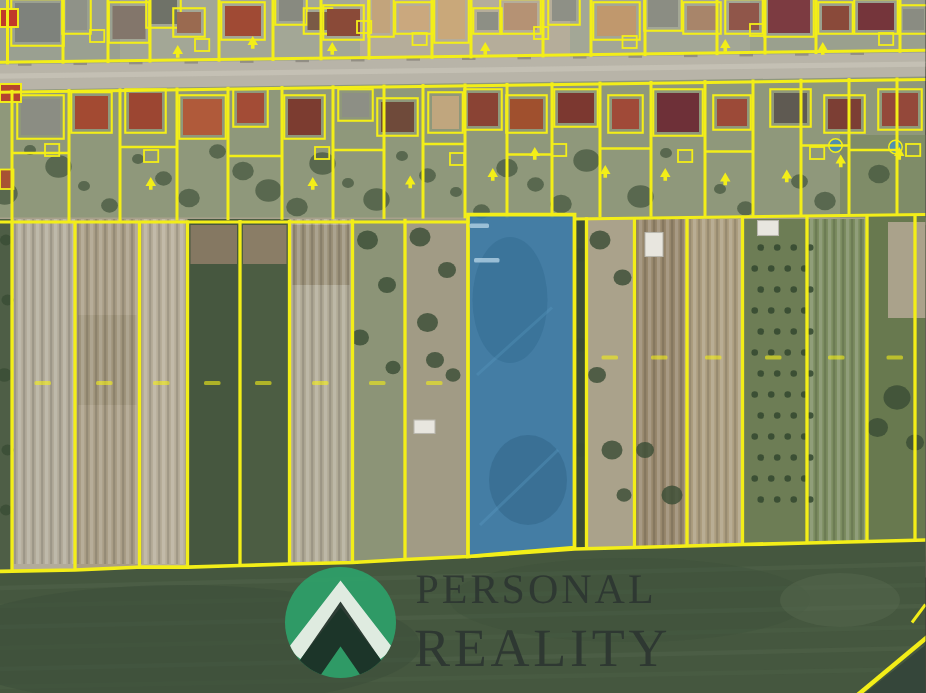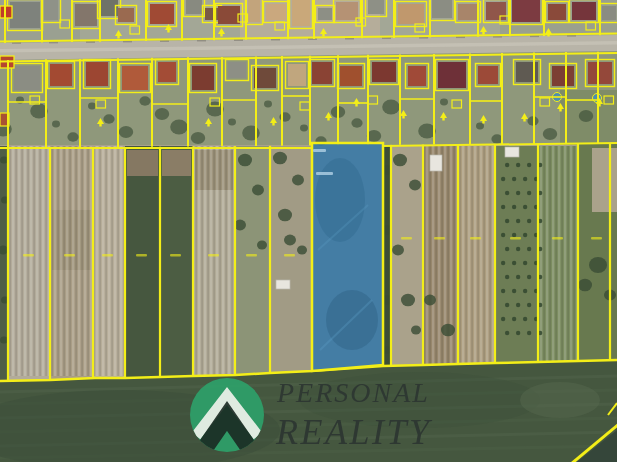--- a/index.html
+++ b/index.html
@@ -1,19 +1,18 @@
 <!DOCTYPE html>
 <html><head>
 <meta charset="utf-8">
 <style>
   html,body{margin:0;padding:0;background:#222;}
   .stage{
     position:relative;width:617px;height:462px;overflow:hidden;
     font-family:"Liberation Sans",sans-serif;
-    font-style:italic;
   }
   svg{display:block;width:617px;height:462px;}
   .wm-line1{
     font-family:"Liberation Serif",serif;
     font-size:28px;letter-spacing:2px;fill:#2c3531;opacity:.88;
   }
   .wm-line2{
     font-family:"Liberation Serif",serif;
     font-size:36px;letter-spacing:2.5px;fill:#2c3531;opacity:.9;
   }

